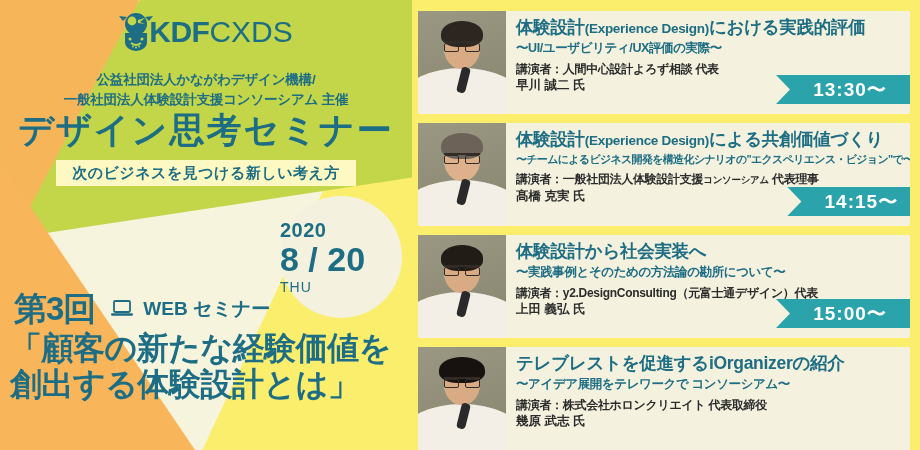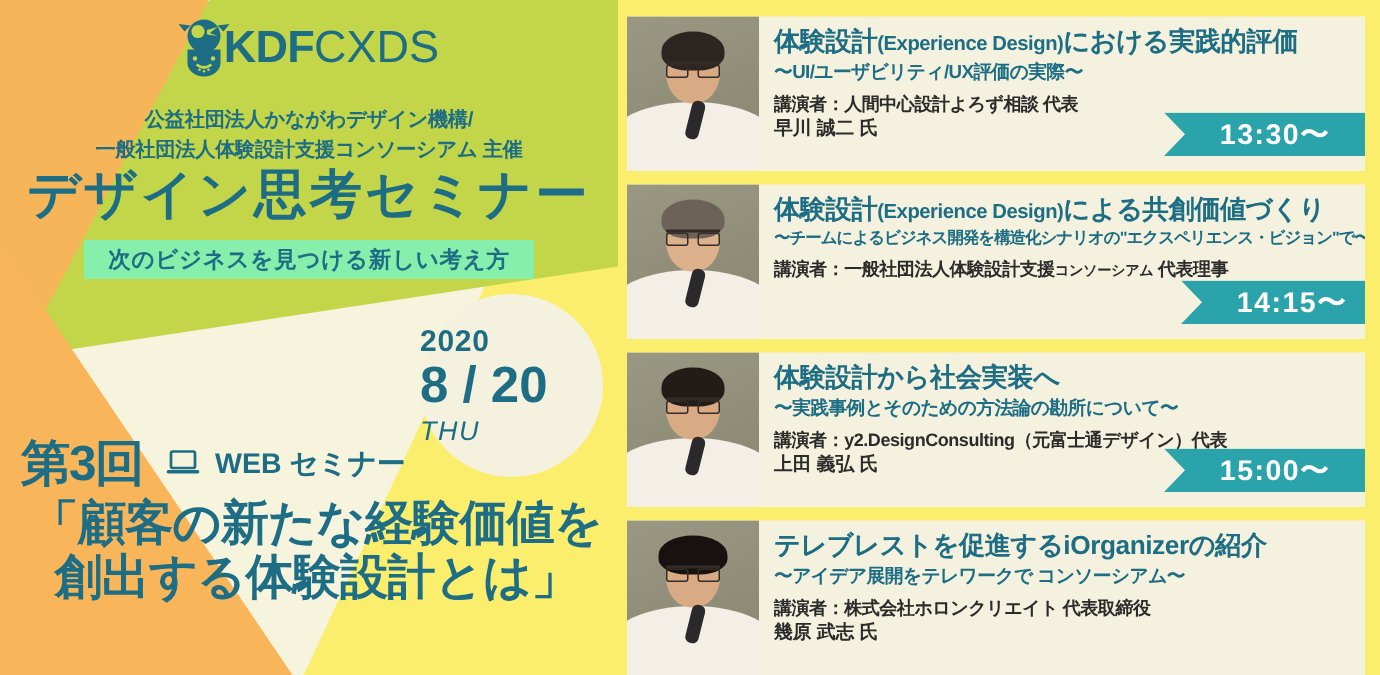--- a/index.html
+++ b/index.html
@@ -62,51 +62,51 @@
   }
 
   .seminar-title{
     position:absolute;left:0;top:112px;width:412px;text-align:center;
     color:#1d6d84;font-weight:bold;font-size:35px;line-height:1;
     letter-spacing:2px;
   }
 
   .tagline-wrap{
     position:absolute;left:56px;top:160px;width:300px;height:26px;
-    background:#86efac;display:flex;align-items:center;justify-content:center;
+    background:#fef9c3;display:flex;align-items:center;justify-content:center;
   }
   .tagline{
     color:#1d6d84;font-weight:bold;font-size:15px;letter-spacing:0.5px;
   }
 
   .date-circle{
     position:absolute;left:280px;top:196px;width:122px;height:122px;
     border-radius:50%;background:#f4f2de;
     display:flex;flex-direction:column;align-items:flex-start;justify-content:center;
     color:#1d6d84;
   }
   .date-year{font-size:20px;font-weight:bold;line-height:1;letter-spacing:0.5px;}
   .date-main{font-size:34px;font-weight:bold;line-height:1.15;letter-spacing:0px;}
-  .date-dow{font-size:18px;font-weight:normal;line-height:1;letter-spacing:1px;font-style:italic;}
+  .date-dow{font-size:14px;font-weight:normal;line-height:1;letter-spacing:1px;}
 
   .session-row{
     position:absolute;left:14px;top:292px;display:flex;align-items:center;gap:10px;
   }
   .session-no{
     color:#1d6d84;font-weight:bold;font-size:33px;line-height:1;letter-spacing:-1px;
   }
   .laptop-icon{width:22px;height:17px;flex:0 0 auto;margin-left:6px;}
   .web-label{color:#1d6d84;font-weight:bold;font-size:19px;letter-spacing:0px;}
 
   .main-title{
     position:absolute;left:10px;top:330px;width:402px;
     color:#1d6d84;font-weight:bold;font-size:32px;line-height:1.14;
     letter-spacing:-0.5px;
   }
-  .main-title div{white-space:nowrap;text-align:center;}
+  .main-title div{white-space:nowrap;}
 
   
   .cards{position:absolute;left:418px;top:0;width:502px;height:450px;}
   .card{
     position:absolute;left:0;width:492px;height:103px;
     background:#f4f2de;display:flex;overflow:hidden;
   }
   .card.c1{top:11px;}
   .card.c2{top:123px;}
   .card.c3{top:235px;}
@@ -274,20 +274,21 @@
           <div class="ph-shirt"></div>
         <div class="ph-head"></div>
           <div class="ph-hair"></div>
         <div class="ph-glass"></div>
           <div class="ph-mic"></div>
       </div>
       <div class="card-body">
         <div class="c-title"><span>体験設計</span><span class="en">(Experience Design)</span><span>による共創価値づくり</span></div>
         <div class="c-sub small">〜チームによるビジネス開発を構造化シナリオの"エクスペリエンス・ビジョン"で〜</div>
         <div class="c-speaker"><span>講演者：一般社団法人体験設計支援</span><span class="tiny">コンソーシアム</span><span> 代表理事</span></div>
+        <div class="c-name">髙橋 克実 氏</div>
         <div class="time-badge">14:15〜</div>
       </div>
     </div>
 
     <div class="card c3">
       <div class="card-photo ph-3">
         <div class="ph-bg"></div>
           <div class="ph-shirt"></div>
         <div class="ph-head"></div>
           <div class="ph-hair"></div>

